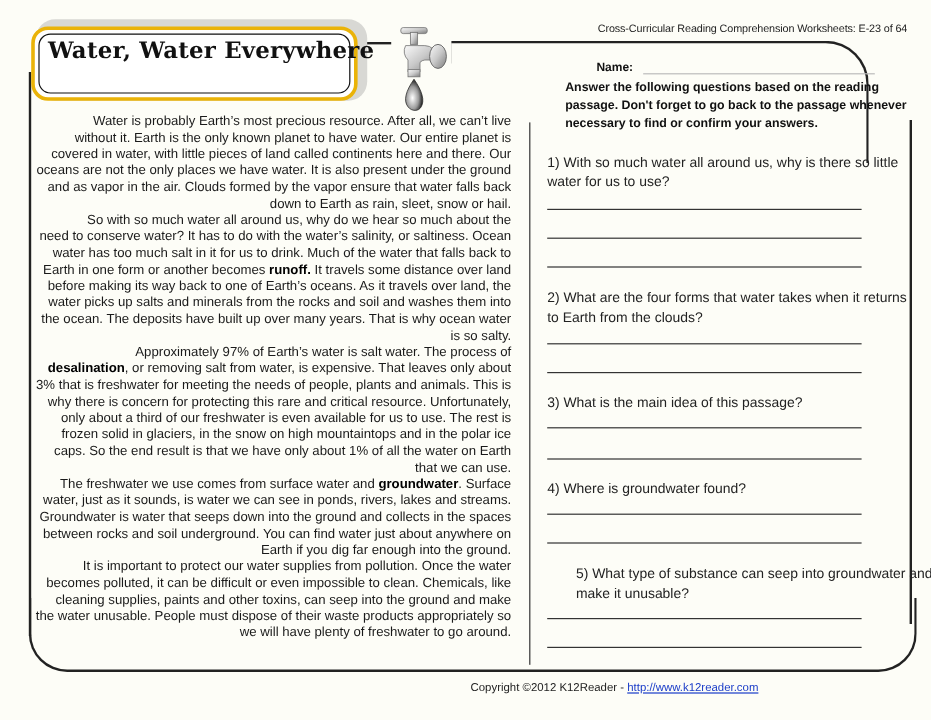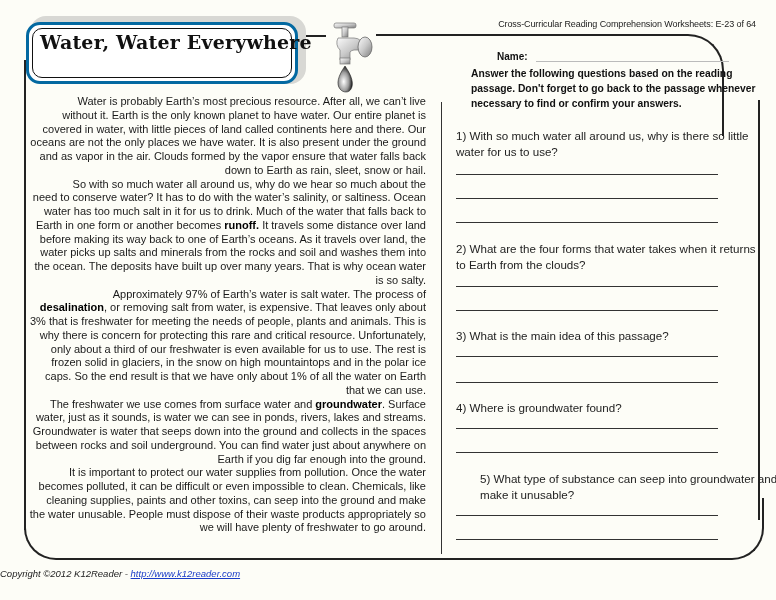--- a/index.html
+++ b/index.html
@@ -31,21 +31,21 @@
   .col-divider {
     position:absolute; left:441px; top:102px; height:452px; border-left:1.5px solid #333;
   }
   
   .title-shadow {
     position:absolute; left:30px; top:16px; width:276px; height:68px;
     background:#d8d8d4; border-radius:16px;
   }
   .title-box {
     position:absolute; left:26px; top:22px; width:266px; height:56px;
-    background:#fff; border:3px solid #0369a1; border-radius:14px;
+    background:#fff; border:3px solid #eab308; border-radius:14px;
   }
   .title-box-inner {
     position:absolute; left:3px; top:3px; right:3px; bottom:3px;
     border:1.5px solid #111; border-radius:10px;
   }
   .title {
     position:absolute; left:11px; top:6px; font-family:"DejaVu Serif", serif;
     font-weight:bold; font-size:19px; letter-spacing:0.2px; color:#111; white-space:nowrap;
   }
   .subtitle {
@@ -72,21 +72,21 @@
     color:#1a1a1a; text-align:right;
   }
   .passage p { margin:0; text-indent:21px; }
   .passage b { color:#000; }
   .questions { position:absolute; left:456px; top:128px; width:300px; }
   .q { position:absolute; left:0; width:300px; font-size:11.6px; line-height:16px; color:#222; }
   .answer-line {
     position:absolute; left:0; width:262px; height:0; border-bottom:1.5px solid #333;
   }
   .footer {
-    position:absolute; left:0; width:632px; top:568px; text-align:left; font-size:9.5px; color:#222;font-style:italic;
+    position:absolute; left:0; width:632px; top:568px; text-align:right; font-size:9.5px; color:#222;
   }
   .footer a { color:#1a3cc8; text-decoration:underline; }
 </style>
 </head>
 <body>
 
 <div class="frame-left"></div>
 <div class="frame-bottom"></div>
 <div class="frame-top-line-a"></div>
 <div class="frame-top-line-b"></div>

